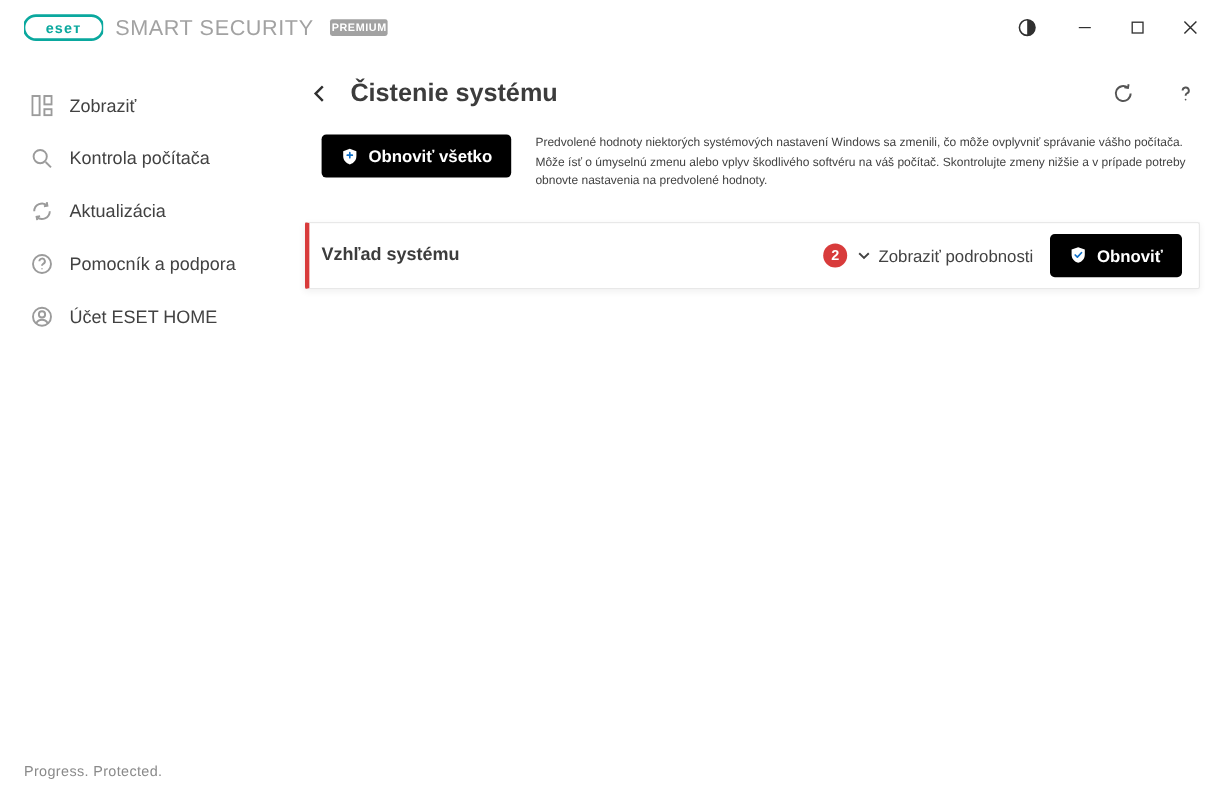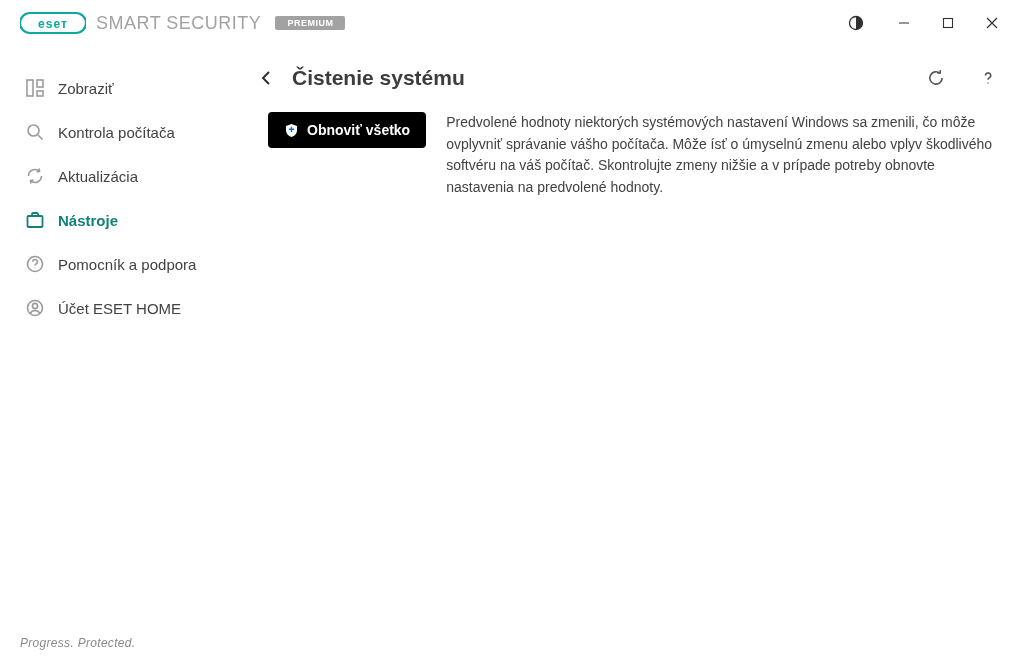--- a/index.html
+++ b/index.html
@@ -1,45 +1,45 @@
 <!DOCTYPE html>
 <html><head>
 <meta charset="utf-8">
 <style>
   * { box-sizing: border-box; margin: 0; padding: 0; }
   html, body { width:1024px; height:670px; font-family:"Segoe UI", Arial, sans-serif; background:#fff; color:#424242; overflow:hidden; }
   .titlebar { height:46px; display:flex; align-items:center; padding:0 10px 0 20px;gap:28px; }
   .logo-group { display:flex; align-items:center; gap:10px; }
   .logo-badge { width:66px; height:24px; display:flex; align-items:center; justify-content:center; }
   .brand-text { font-size:18px; font-weight:300; color:#a2a2a2; letter-spacing:0.5px; }
-  .premium-badge { background:#a2a2a2; color:#fff; font-size:9px; font-weight:700; padding:2px 12px; border-radius:2px; letter-spacing:0.5px; margin-left:4px; }
+  .premium-badge { background:#a2a2a2; color:#fff; font-size:9px; font-weight:700; padding:2px 1px; border-radius:2px; letter-spacing:0.5px; margin-left:4px; }
   .title-spacer { flex:1; }
   .win-controls { display:flex; align-items:center; gap:0; }
   .win-btn { width:44px; height:32px; display:flex; align-items:center; justify-content:center; color:#303030; cursor:pointer; }
   .contrast-btn { margin-right:4px; }
   .body-row { display:flex; height:576px; }
   .sidebar { width:254px; padding-top:20px; }
   .nav-item { height:44px; display:flex; align-items:center; gap:14px; padding-left:26px; font-size:15px; color:#424242; cursor:pointer; }
   .nav-item.active { color:#128279; font-weight:600; }
   .nav-icon { width:18px; height:18px; display:flex; align-items:center; justify-content:center; color:#9b9b9b; }
   .nav-item.active .nav-icon { color:#128279; }
   .main { flex:1; padding:20px 24px 0 0; }
   .page-header { display:flex; align-items:flex-start; gap:14px; margin-bottom:22px; }
   .back-arrow { width:24px; height:24px; display:flex; align-items:center; justify-content:center; color:#303030; cursor:pointer; }
   .page-title { font-size:21px; font-weight:700; color:#3c3c3c; flex:1; }
   .hdr-icon { width:24px; height:24px; display:flex; align-items:center; justify-content:center; color:#555; cursor:pointer; margin-left:14px; }
   .intro-row { display:flex; gap:20px; margin-left:14px; margin-bottom:26px; }
   .btn { display:inline-flex; align-items:center; gap:8px; height:36px; padding:0 16px; border-radius:4px; font-size:14px; font-weight:600; cursor:pointer; white-space:nowrap; }
   .btn-primary { background:#000000; color:#fff; }
-  .intro-text { font-size:14px; line-height:1.55; color:#424242; padding-right:6px; }
+  .intro-text { font-size:10px; line-height:1.55; color:#424242; padding-right:6px; }
   .card { margin-left:0; border:1px solid #e8e8e8; border-left:4px solid #d83b3b; border-radius:2px; background:#fff; height:56px; display:flex; align-items:center; padding:0 14px 0 10px; box-shadow:0 2px 6px rgba(0,0,0,0.06); }
   .card-title { font-size:15px; font-weight:600; color:#3c3c3c; flex:1; }
   .count-badge { width:20px; height:20px; border-radius:50%; background:#d83b3b; color:#fff; font-size:12px; font-weight:600; display:flex; align-items:center; justify-content:center; margin-right:8px; }
   .details-toggle { display:flex; align-items:center; gap:6px; font-size:14px; color:#424242; cursor:pointer; margin-right:14px; }
-  .footer { position:absolute; left:20px; bottom:20px; font-size:12px; color:#8a8a8a; letter-spacing:0.3px;font-style:italic; }
+  .footer { position:absolute; left:20px; bottom:20px; font-size:12px; color:#8a8a8a; letter-spacing:0.3px; }
   svg { display:block; }
 </style>
 </head>
 <body>
 
 <div class="titlebar">
   <div class="logo-group">
     <span class="logo-badge">
       <svg width="66" height="24" viewBox="0 0 66 24">
         <rect x="0" y="2" width="66" height="20" rx="10" fill="none" stroke="#0aa89e" stroke-width="2.2"></rect>
@@ -100,29 +100,20 @@
     <div class="nav-item">
       <span class="nav-icon">
         <svg width="18" height="18" viewBox="0 0 18 18" fill="none" stroke="currentColor" stroke-width="1.6">
             <path d="M2.5 9a6.5 6.5 0 0 1 11-4.6M15.5 9a6.5 6.5 0 0 1-11 4.6"></path>
             <polyline points="13 1.5 13.5 4.4 10.6 4.9"></polyline>
             <polyline points="5 16.5 4.5 13.6 7.4 13.1"></polyline>
           </svg>
       </span>
       <span>Aktualizácia</span>
     </div>
-    <div class="nav-item active">
-      <span class="nav-icon">
-        <svg width="18" height="18" viewBox="0 0 18 18" fill="none" stroke="currentColor" stroke-width="1.8">
-            <rect x="1.5" y="5" width="15" height="11" rx="1"></rect>
-            <path d="M6 5V3.2A1.2 1.2 0 0 1 7.2 2h3.6A1.2 1.2 0 0 1 12 3.2V5"></path>
-          </svg>
-      </span>
-      <span>Nástroje</span>
-    </div>
     <div class="nav-item">
       <span class="nav-icon">
         <svg width="18" height="18" viewBox="0 0 18 18" fill="none" stroke="currentColor" stroke-width="1.6">
             <circle cx="9" cy="9" r="7.5"></circle>
             <path d="M6.8 6.8a2.3 2.3 0 1 1 3.2 2.1c-.8.4-1 .9-1 1.6"></path>
             <circle cx="9" cy="13" r="0.6" fill="currentColor" stroke="none"></circle>
           </svg>
       </span>
       <span>Pomocník a podpora</span>
     </div>
@@ -166,16 +157,37 @@
           <svg width="15" height="15" viewBox="0 0 15 15">
               <path d="M7.5 1 L13 3 V7 C13 10.5 10.8 13 7.5 14 C4.2 13 2 10.5 2 7 V3 Z" fill="#fff"></path>
               <path d="M7.5 4.2 v4.2 M5.4 6.3 h4.2" stroke="#0e6fc8" stroke-width="1.4" stroke-linecap="round"></path>
             </svg>
         </span>
         <span>Obnoviť všetko</span>
       </div>
       <div class="intro-text">Predvolené hodnoty niektorých systémových nastavení Windows sa zmenili, čo môže ovplyvniť správanie vášho počítača. Môže ísť o úmyselnú zmenu alebo vplyv škodlivého softvéru na váš počítač. Skontrolujte zmeny nižšie a v prípade potreby obnovte nastavenia na predvolené hodnoty.</div>
     </div>
 
+    <div class="card">
+      <div class="card-title">Vzhľad systému</div>
+      <div class="count-badge">2</div>
+      <div class="details-toggle">
+        <span>
+          <svg width="12" height="12" viewBox="0 0 12 12">
+              <path d="M2 4 L6 8 L10 4" fill="none" stroke="#424242" stroke-width="1.6"></path>
+            </svg>
+        </span>
+        <span>Zobraziť podrobnosti</span>
+      </div>
+      <div class="btn btn-primary">
+        <span>
+          <svg width="15" height="15" viewBox="0 0 15 15">
+              <path d="M7.5 1 L13 3 V7 C13 10.5 10.8 13 7.5 14 C4.2 13 2 10.5 2 7 V3 Z" fill="#fff"></path>
+              <path d="M5 7.5 l1.8 1.8 L10.2 5.6" fill="none" stroke="#0e6fc8" stroke-width="1.4" stroke-linecap="round" stroke-linejoin="round"></path>
+            </svg>
+        </span>
+        <span>Obnoviť</span>
+      </div>
+    </div>
   </div>
 </div>
 
 <div class="footer">Progress. Protected.</div>
 
 </body></html>

